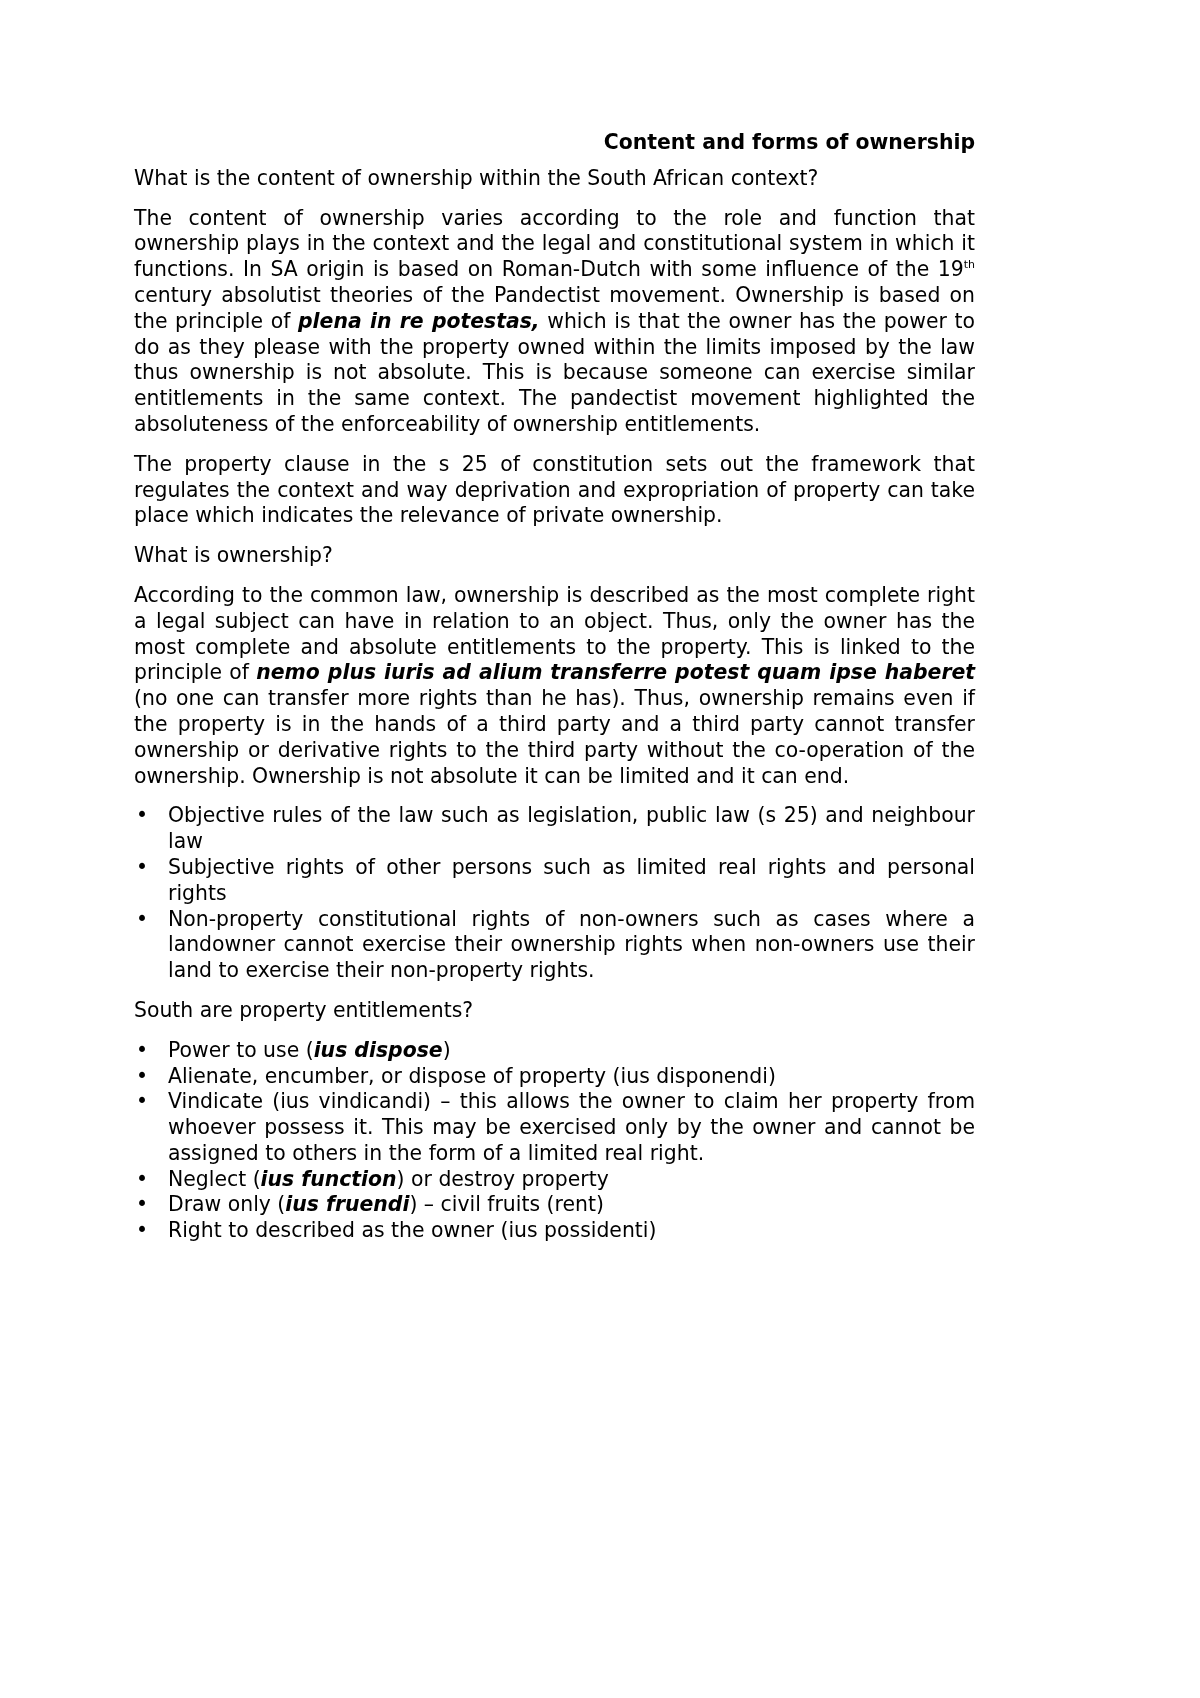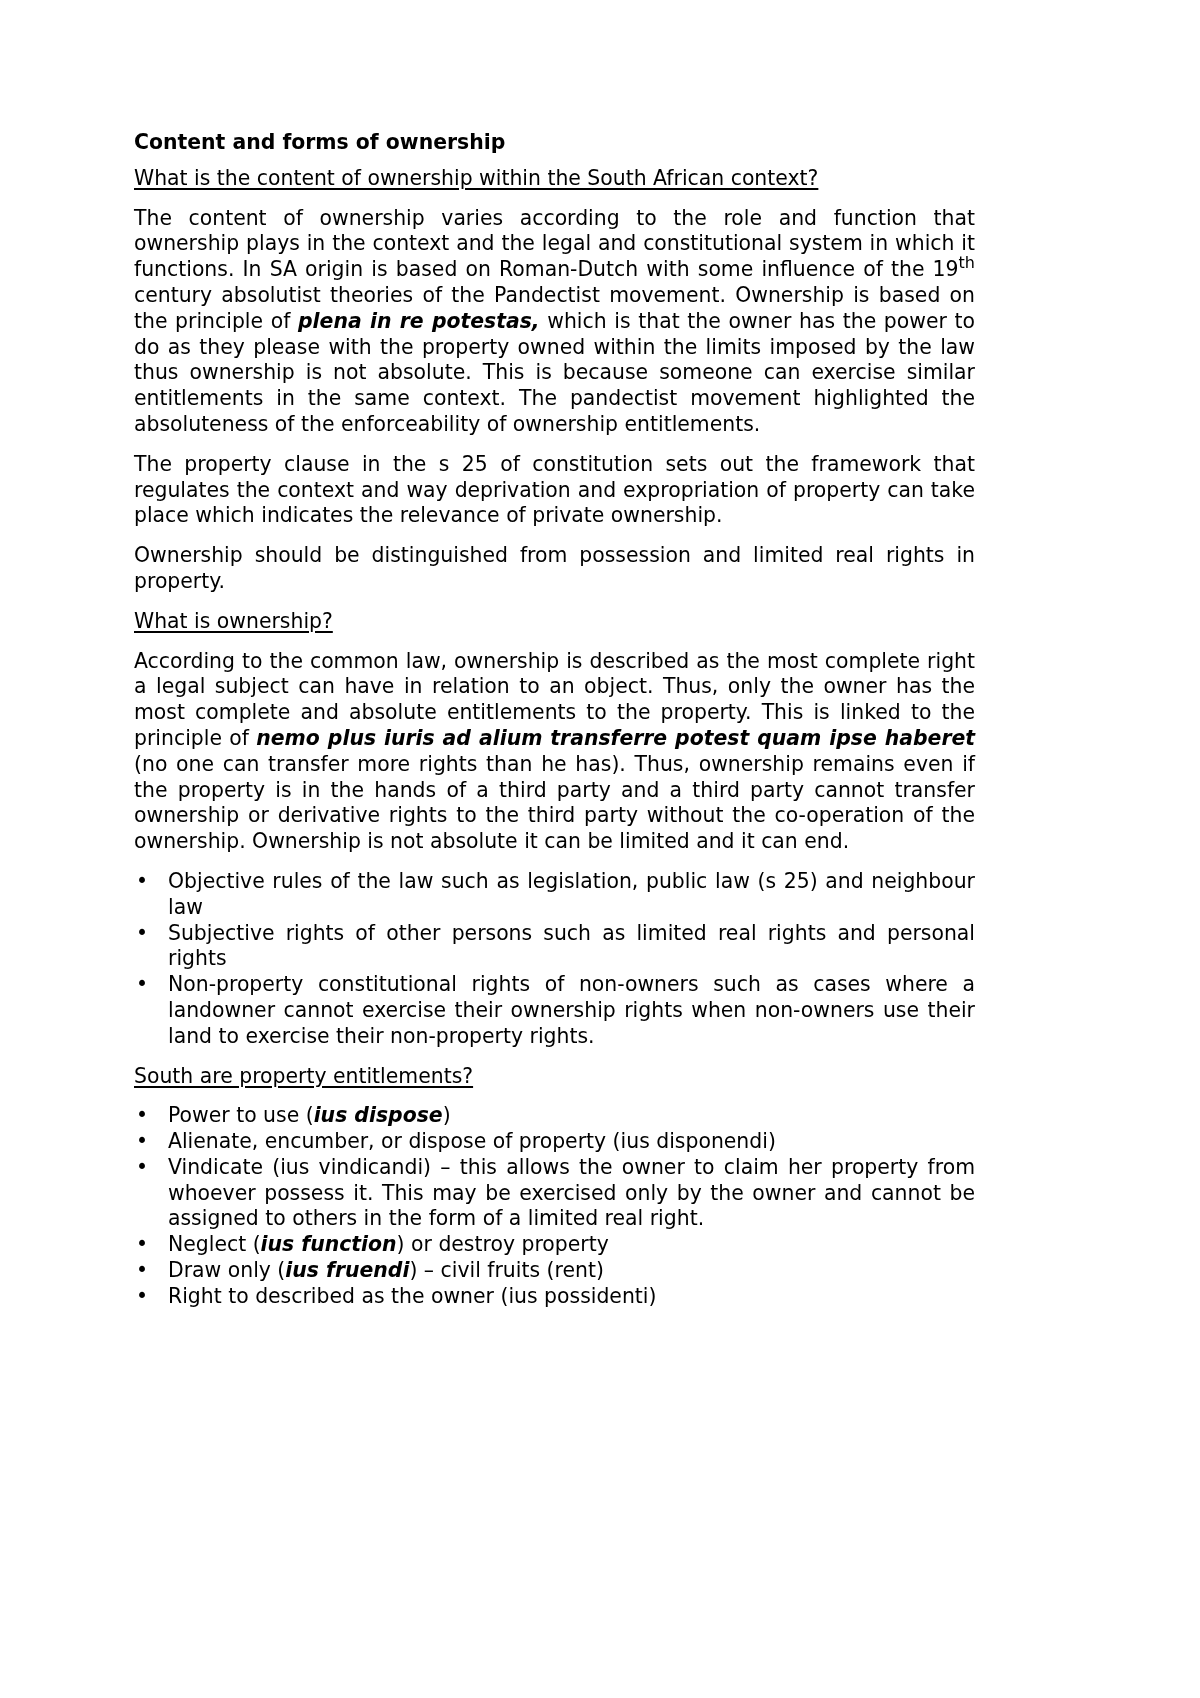--- a/index.html
+++ b/index.html
@@ -17,27 +17,26 @@
     }
     .page {
       position: absolute;
       left: 134px;
       top: 130px;
       width: 841px;
       font-size: 20.4px;
       line-height: 25.8px;
     }
     .title {
-      text-align: left;
+      text-align: right;
       font-weight: bold;
       margin: 0 0 10px 0;
       font-size: 20.4px;
     }
     .heading {
-      text-decoration: underline;
       text-underline-offset: 3px;
       margin: 0 0 14px 0;
     }
     .para {
       text-align: justify;
       margin: 0 0 14px 0;
     }
     .bullets {
       list-style: none;
       margin: 0 0 14px 0;
@@ -47,40 +46,39 @@
       position: relative;
       padding-left: 34px;
       text-align: justify;
     }
     .bullets li .bullet {
       position: absolute;
       left: 2px;
       top: 0;
     }
     sup {
-      font-size: 16px;
+      font-size: 11px;
       line-height: 0;
       vertical-align: 8px;
     }
     em { font-style: italic; font-weight: bold; }
   </style>
 </head>
 <body>
 
 <div class="page">
 
   <div class="title">Content and forms of ownership</div>
 
   <div class="heading">What is the content of ownership within the South African context?</div>
 
   <p class="para"><span>The content of ownership varies according to the role and function that ownership plays in the context and the legal and constitutional system in which it functions. In SA origin is based on Roman-Dutch with some influence of the 19</span><sup>th</sup><span> century absolutist theories of the Pandectist movement. Ownership is based on the principle of </span><em>plena in re potestas,</em><span> which is that the owner has the power to do as they please with the property owned within the limits imposed by the law thus ownership is not absolute. This is because someone can exercise similar entitlements in the same context. The pandectist movement highlighted the absoluteness of the enforceability of ownership entitlements.</span></p>
 
   <p class="para">The property clause in the s 25 of constitution sets out the framework that regulates the context and way deprivation and expropriation of property can take place which indicates the relevance of private ownership.</p>
 
-  <p class="para">Ownership should be distinguished from possession and limited real rights in property.</p>
 
   <div class="heading">What is ownership?</div>
 
   <p class="para"><span>According to the common law, ownership is described as the most complete right a legal subject can have in relation to an object. Thus, only the owner has the most complete and absolute entitlements to the property. This is linked to the principle of </span><em>nemo plus iuris ad alium transferre potest quam ipse haberet</em><span> (no one can transfer more rights than he has). Thus, ownership remains even if the property is in the hands of a third party and a third party cannot transfer ownership or derivative rights to the third party without the co-operation of the ownership. Ownership is not absolute it can be limited and it can end.</span></p>
 
 
   <ul class="bullets">
     <li><span class="bullet">•</span><span>Objective rules of the law such as legislation, public law (s 25) and neighbour law</span></li>
     <li><span class="bullet">•</span><span>Subjective rights of other persons such as limited real rights and personal rights</span></li>
     <li><span class="bullet">•</span><span>Non-property constitutional rights of non-owners such as cases where a landowner cannot exercise their ownership rights when non-owners use their land to exercise their non-property rights.</span></li>

